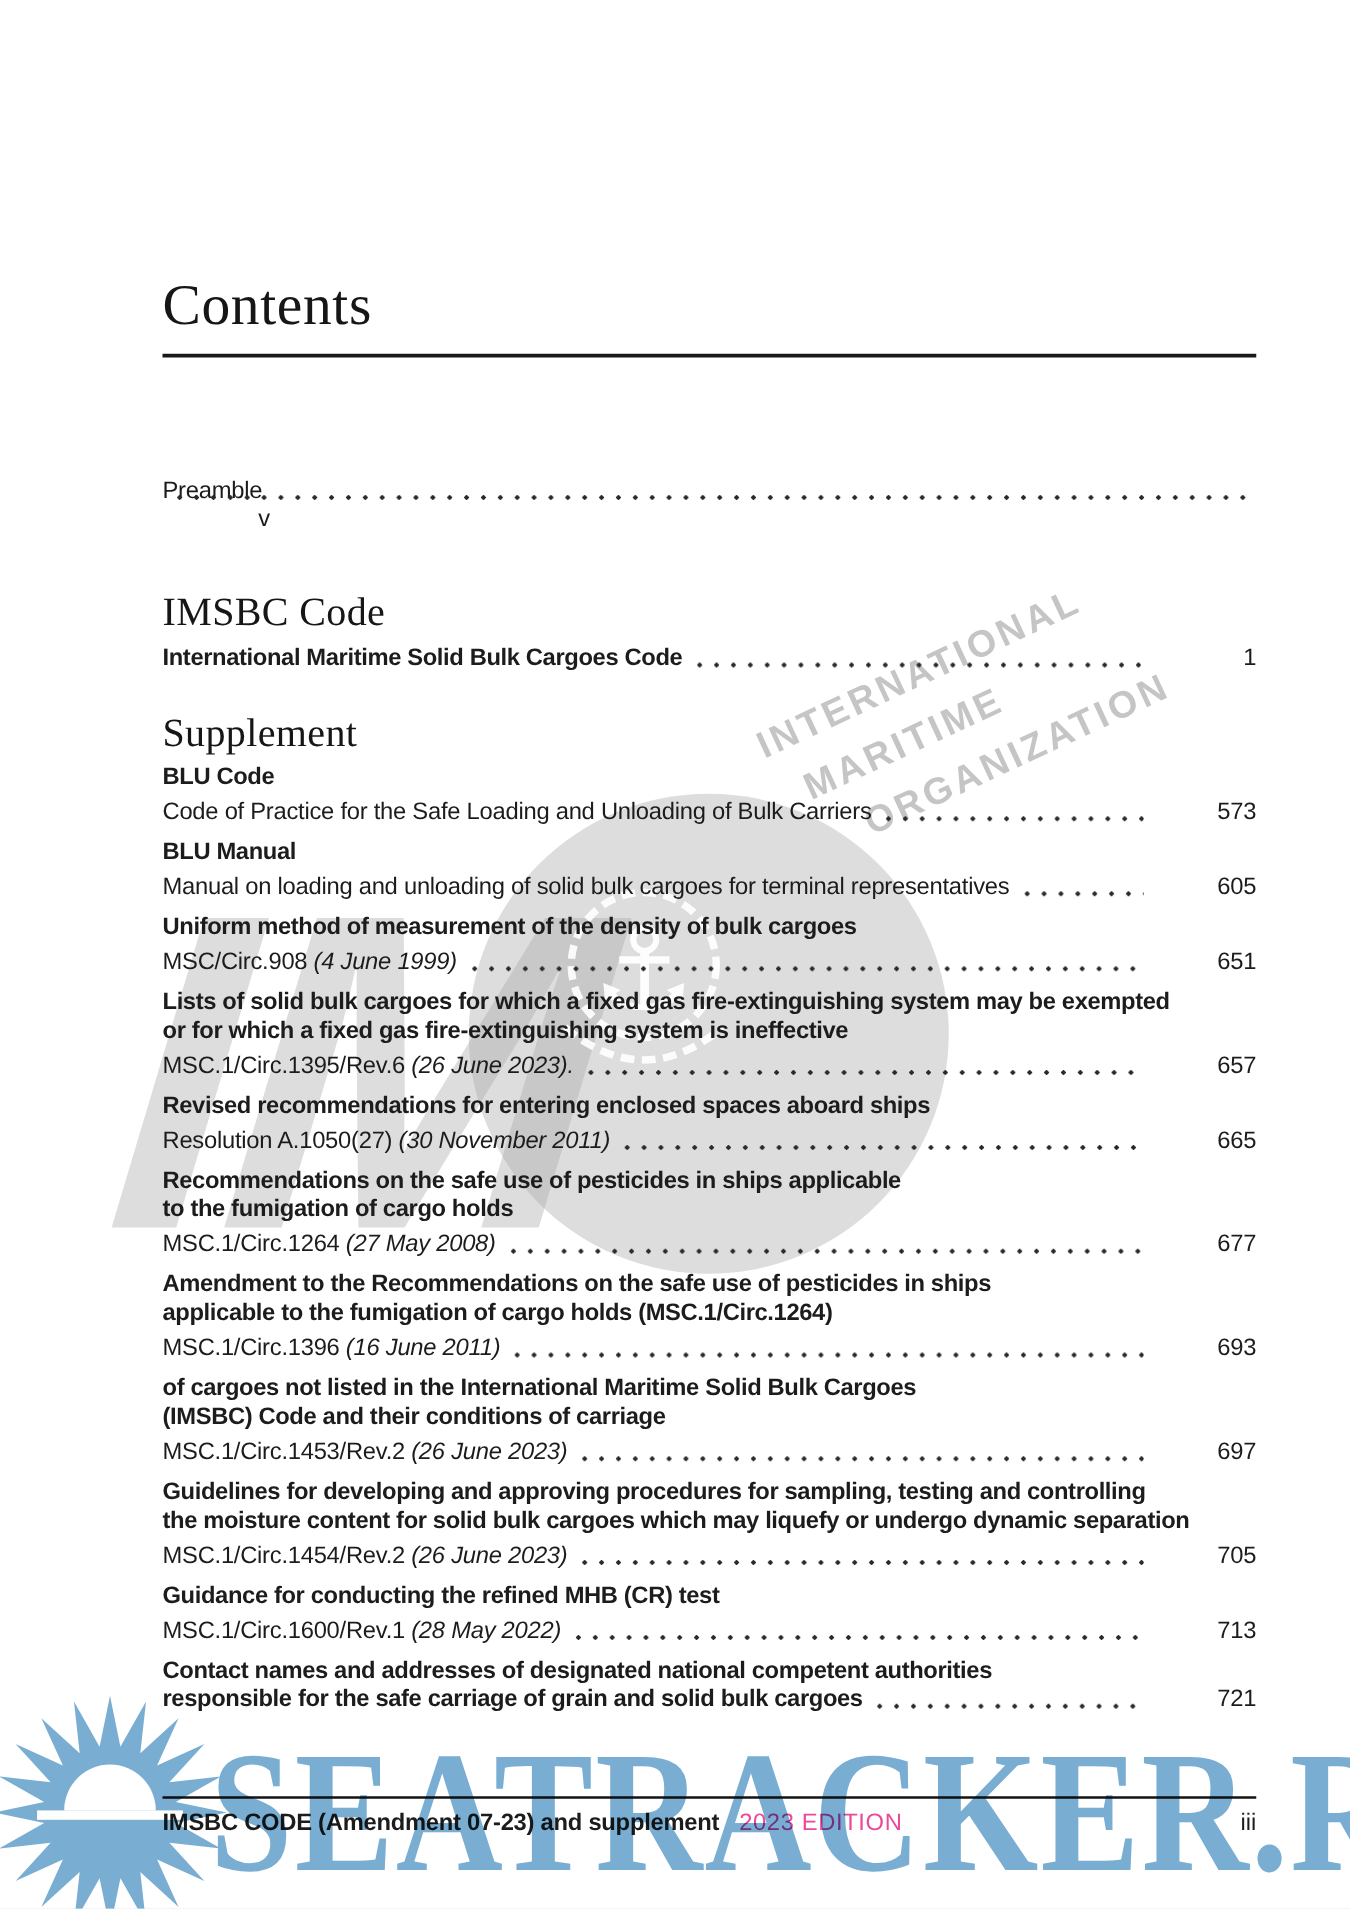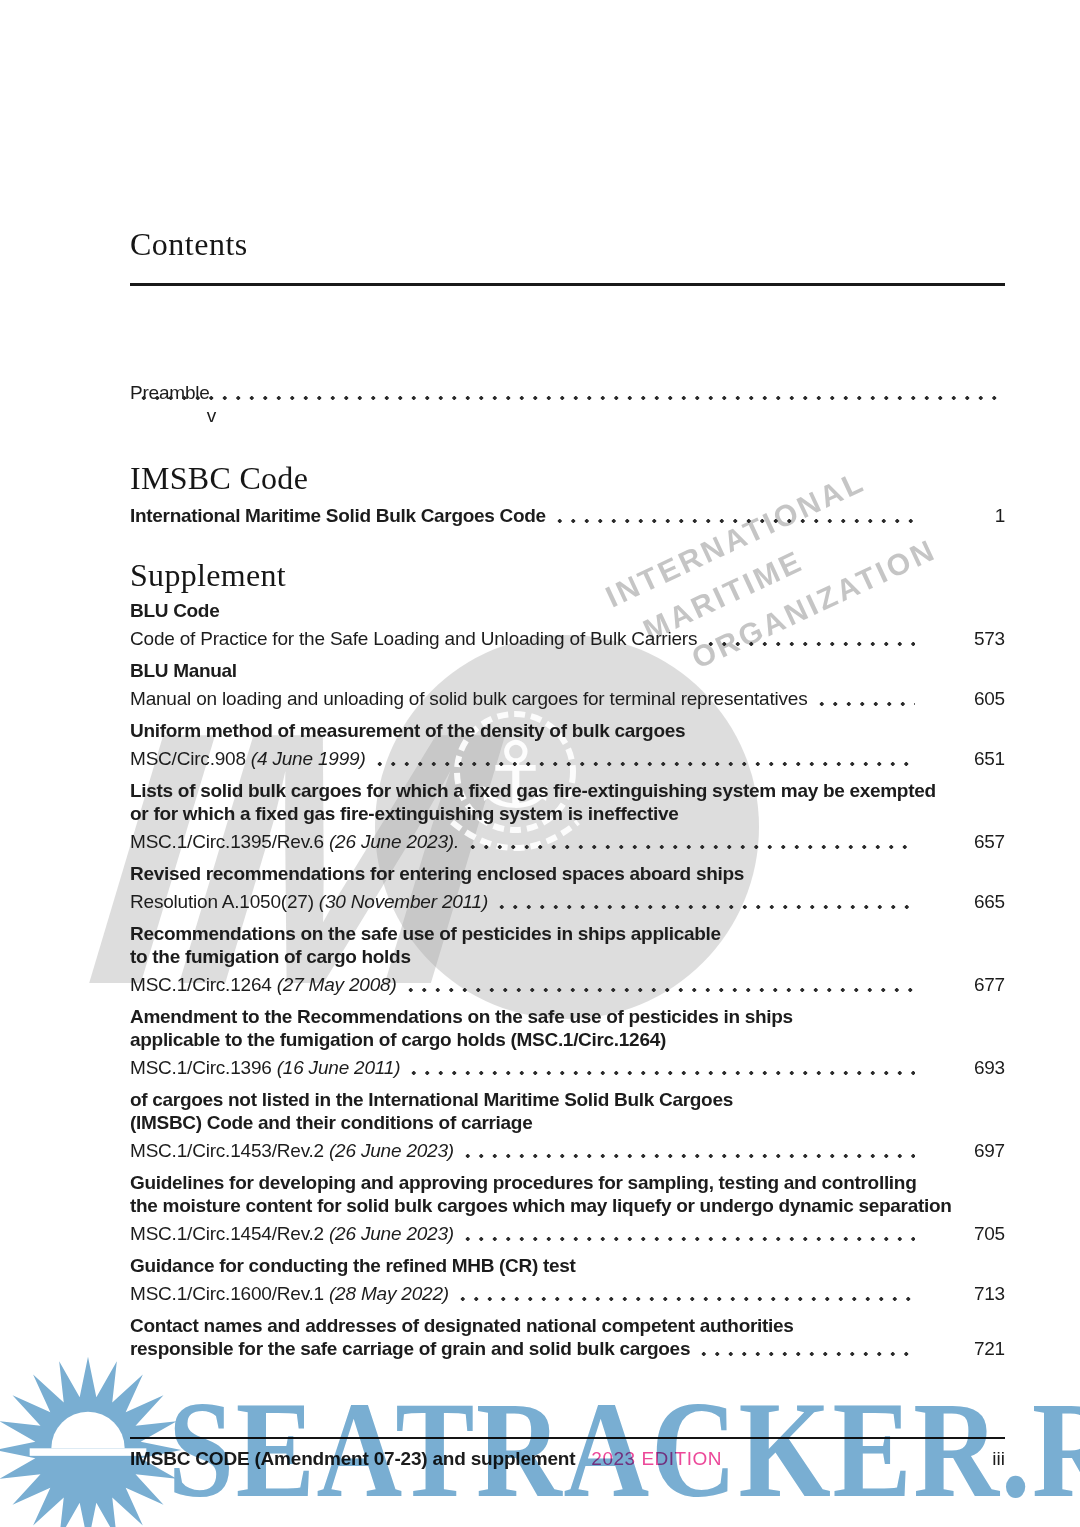--- a/index.html
+++ b/index.html
@@ -21,39 +21,39 @@
     position:absolute;left:598px;top:578px;
     transform:rotate(-25deg);transform-origin:left top;
     font-weight:bold;font-size:30px;letter-spacing:3px;
     color:rgba(150,150,150,0.55);line-height:46px;white-space:nowrap;
   }
   .imo-diagonal .l2{padding-left:20px;}
   .imo-diagonal .l3{padding-left:52px;}
   
   .content{position:absolute;left:130px;top:0;width:875px;z-index:2;}
   .doc-title{
-    margin:222px 0 0 0;font-size:32px;line-height:44px;font-weight:400;
+    margin:222px 0 0 0;font-size:46px;line-height:44px;font-weight:400;
     font-family:"Liberation Serif","Liberation Sans",serif;letter-spacing:0.5px;color:#161616;
   }
   .title-rule{margin-top:17px;border-top:3px solid #191919;height:0;}
   .row{display:flex;align-items:baseline;line-height:23px;font-size:19px;letter-spacing:-0.2px;}
   .row .lbl{white-space:nowrap;flex-shrink:0;}
   .row .lbl i{font-style:italic;margin-left:5px;}
   .row .lbl i:empty{margin-left:0;}
   .bold-lbl{font-weight:bold;letter-spacing:-0.3px;}
   .dots{flex:1;min-width:14px;position:relative;align-self:stretch;}
   .dots::after{
     content:"";position:absolute;left:7px;right:4px;bottom:4px;height:4px;
     background-image:radial-gradient(circle,#2a2a2a 1.6px,transparent 1.9px);
     background-size:13.5px 4px;background-repeat:repeat-x;background-position:left bottom;
   }
   .pg{width:86px;text-align:right;flex-shrink:0;font-size:19px;}
   .preamble{margin-top:95px;flex-direction:column;}
   .section-h{
-    margin:34px 0 0 0;font-size:32px;line-height:34px;font-weight:400;
+    margin:45px 0 0 0;font-size:32px;line-height:34px;font-weight:400;
     font-family:"Liberation Serif","Liberation Sans",serif;letter-spacing:0.3px;color:#161616;
   }
   .section-h.supp{margin-top:31px;}
   .imsbc-row{margin-top:9px;}
   .entries{margin-top:7px;}
   .entry{margin-top:9px;}
   .entry:first-child{margin-top:0;}
   .t{font-weight:bold;font-size:19px;line-height:23px;letter-spacing:-0.3px;white-space:nowrap;}
   .entry .row{margin-top:5px;}
   .entry .row.tight{margin-top:0;}

